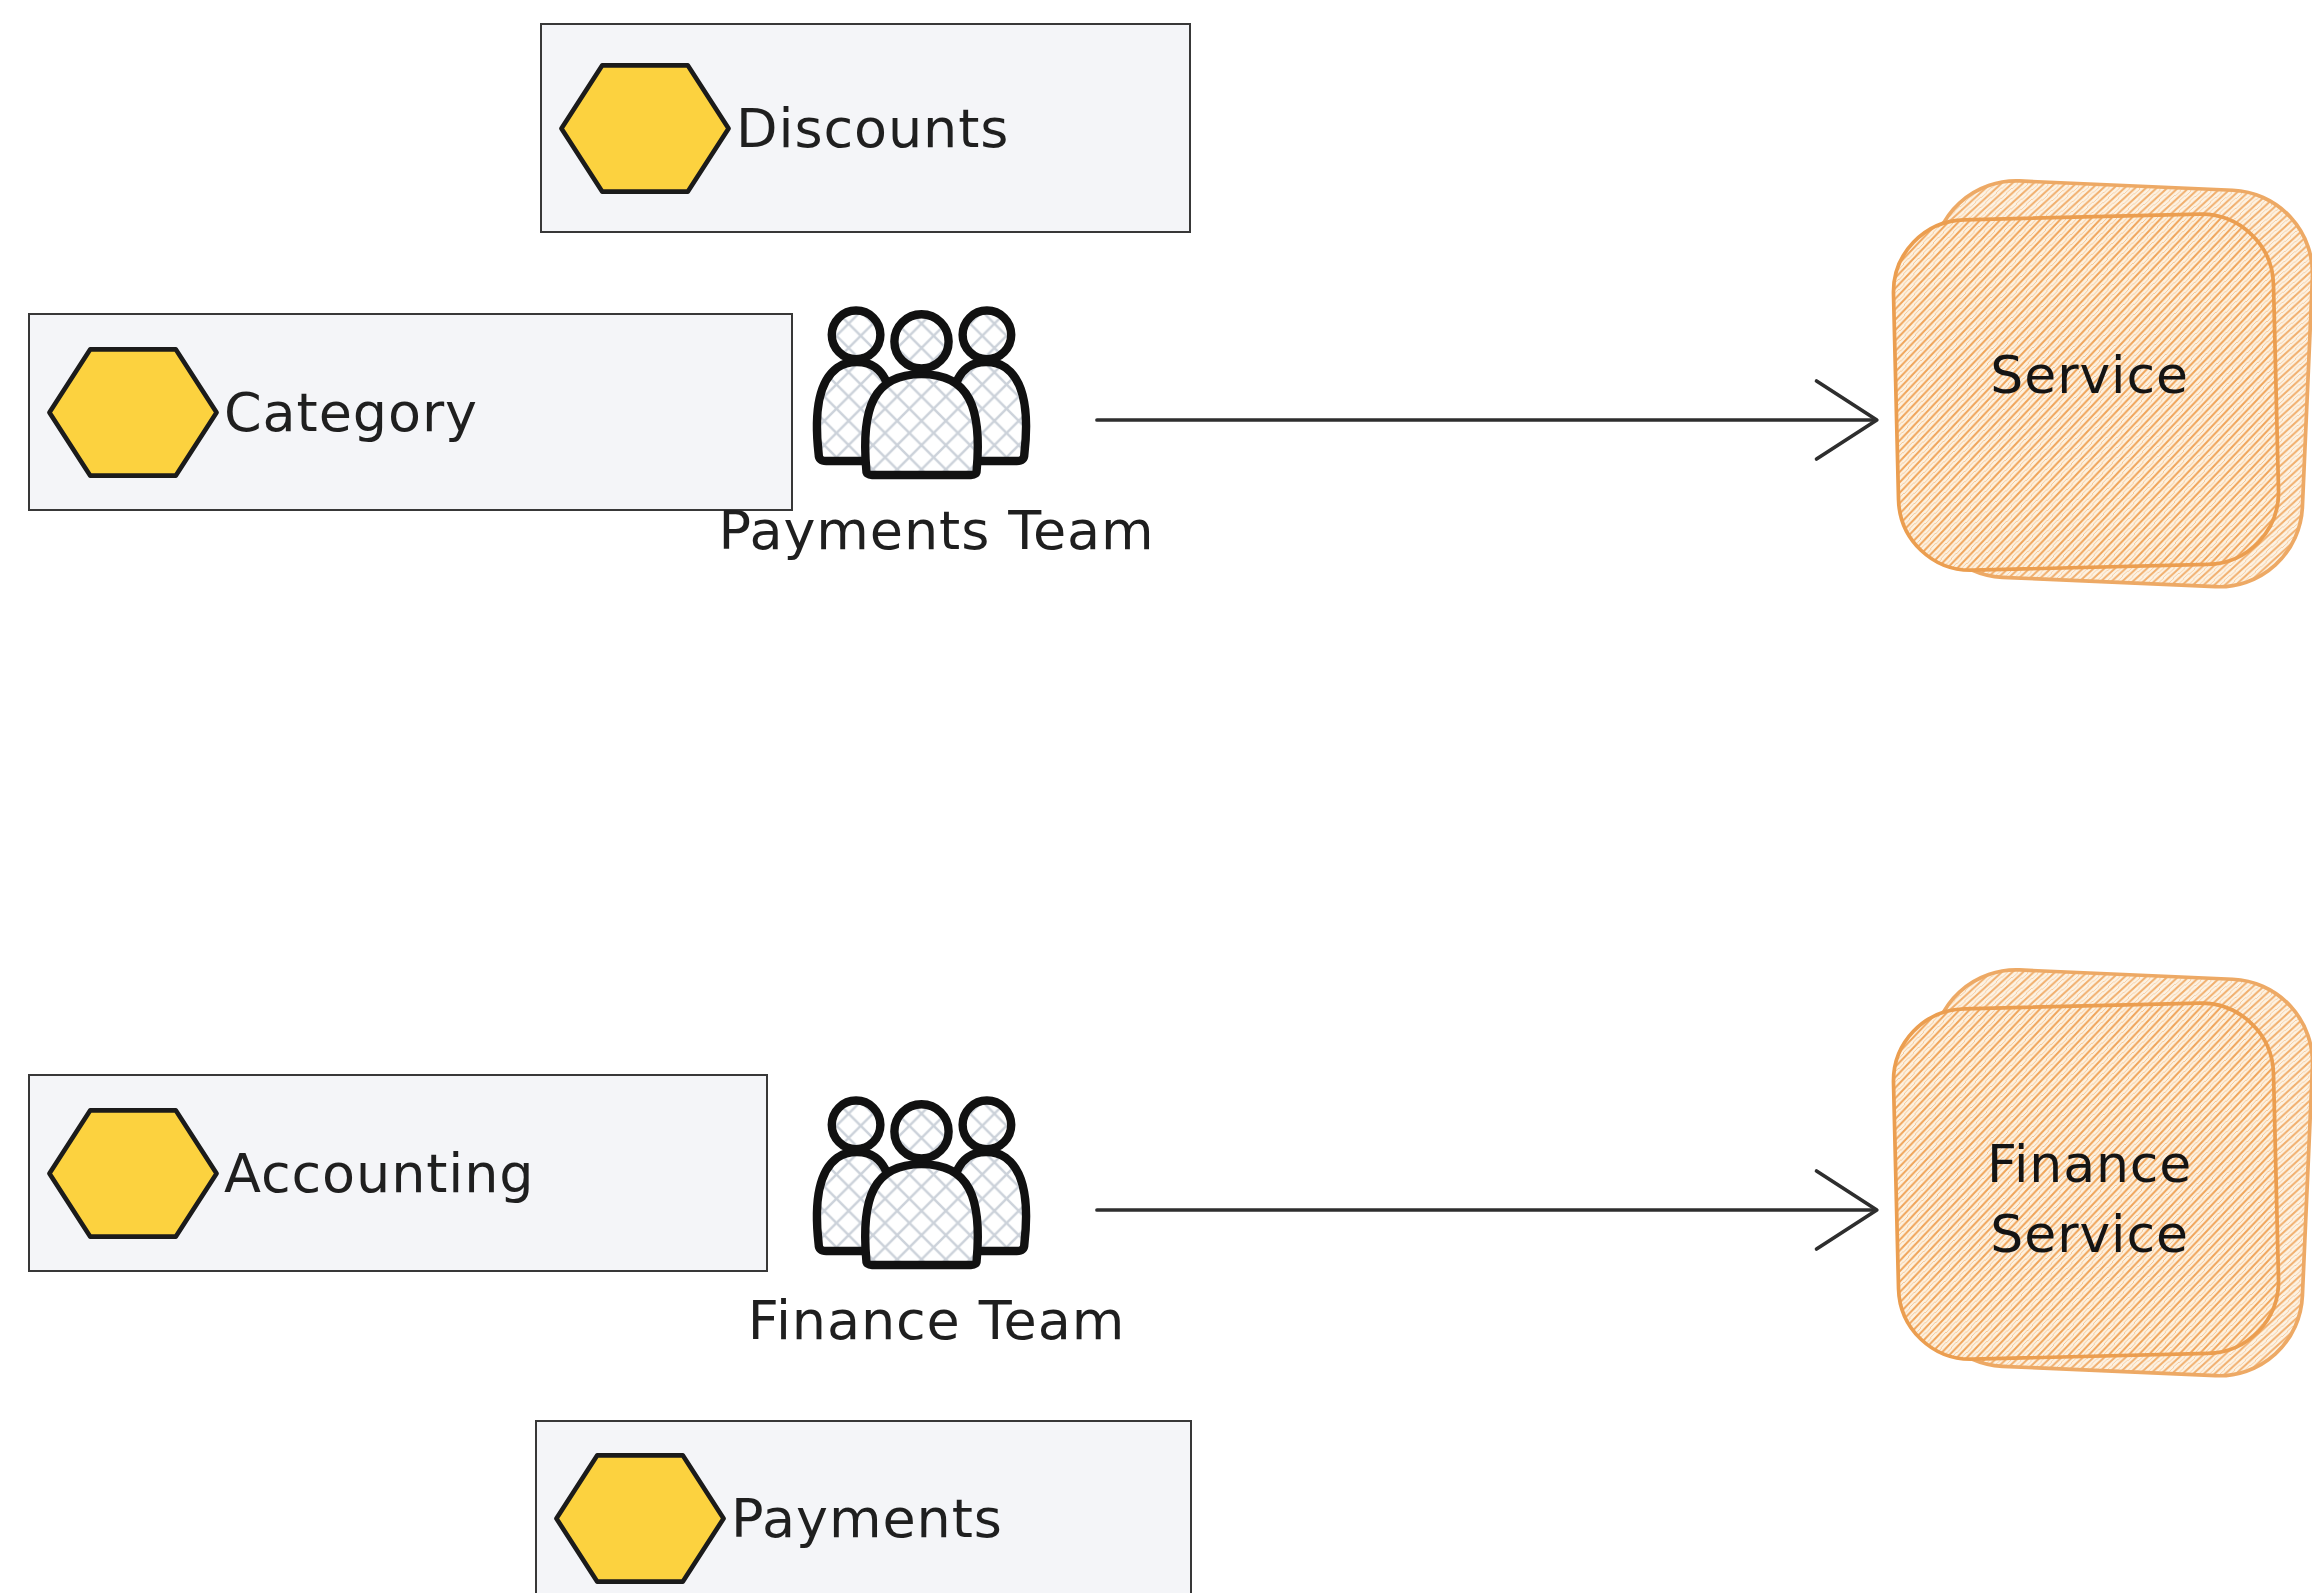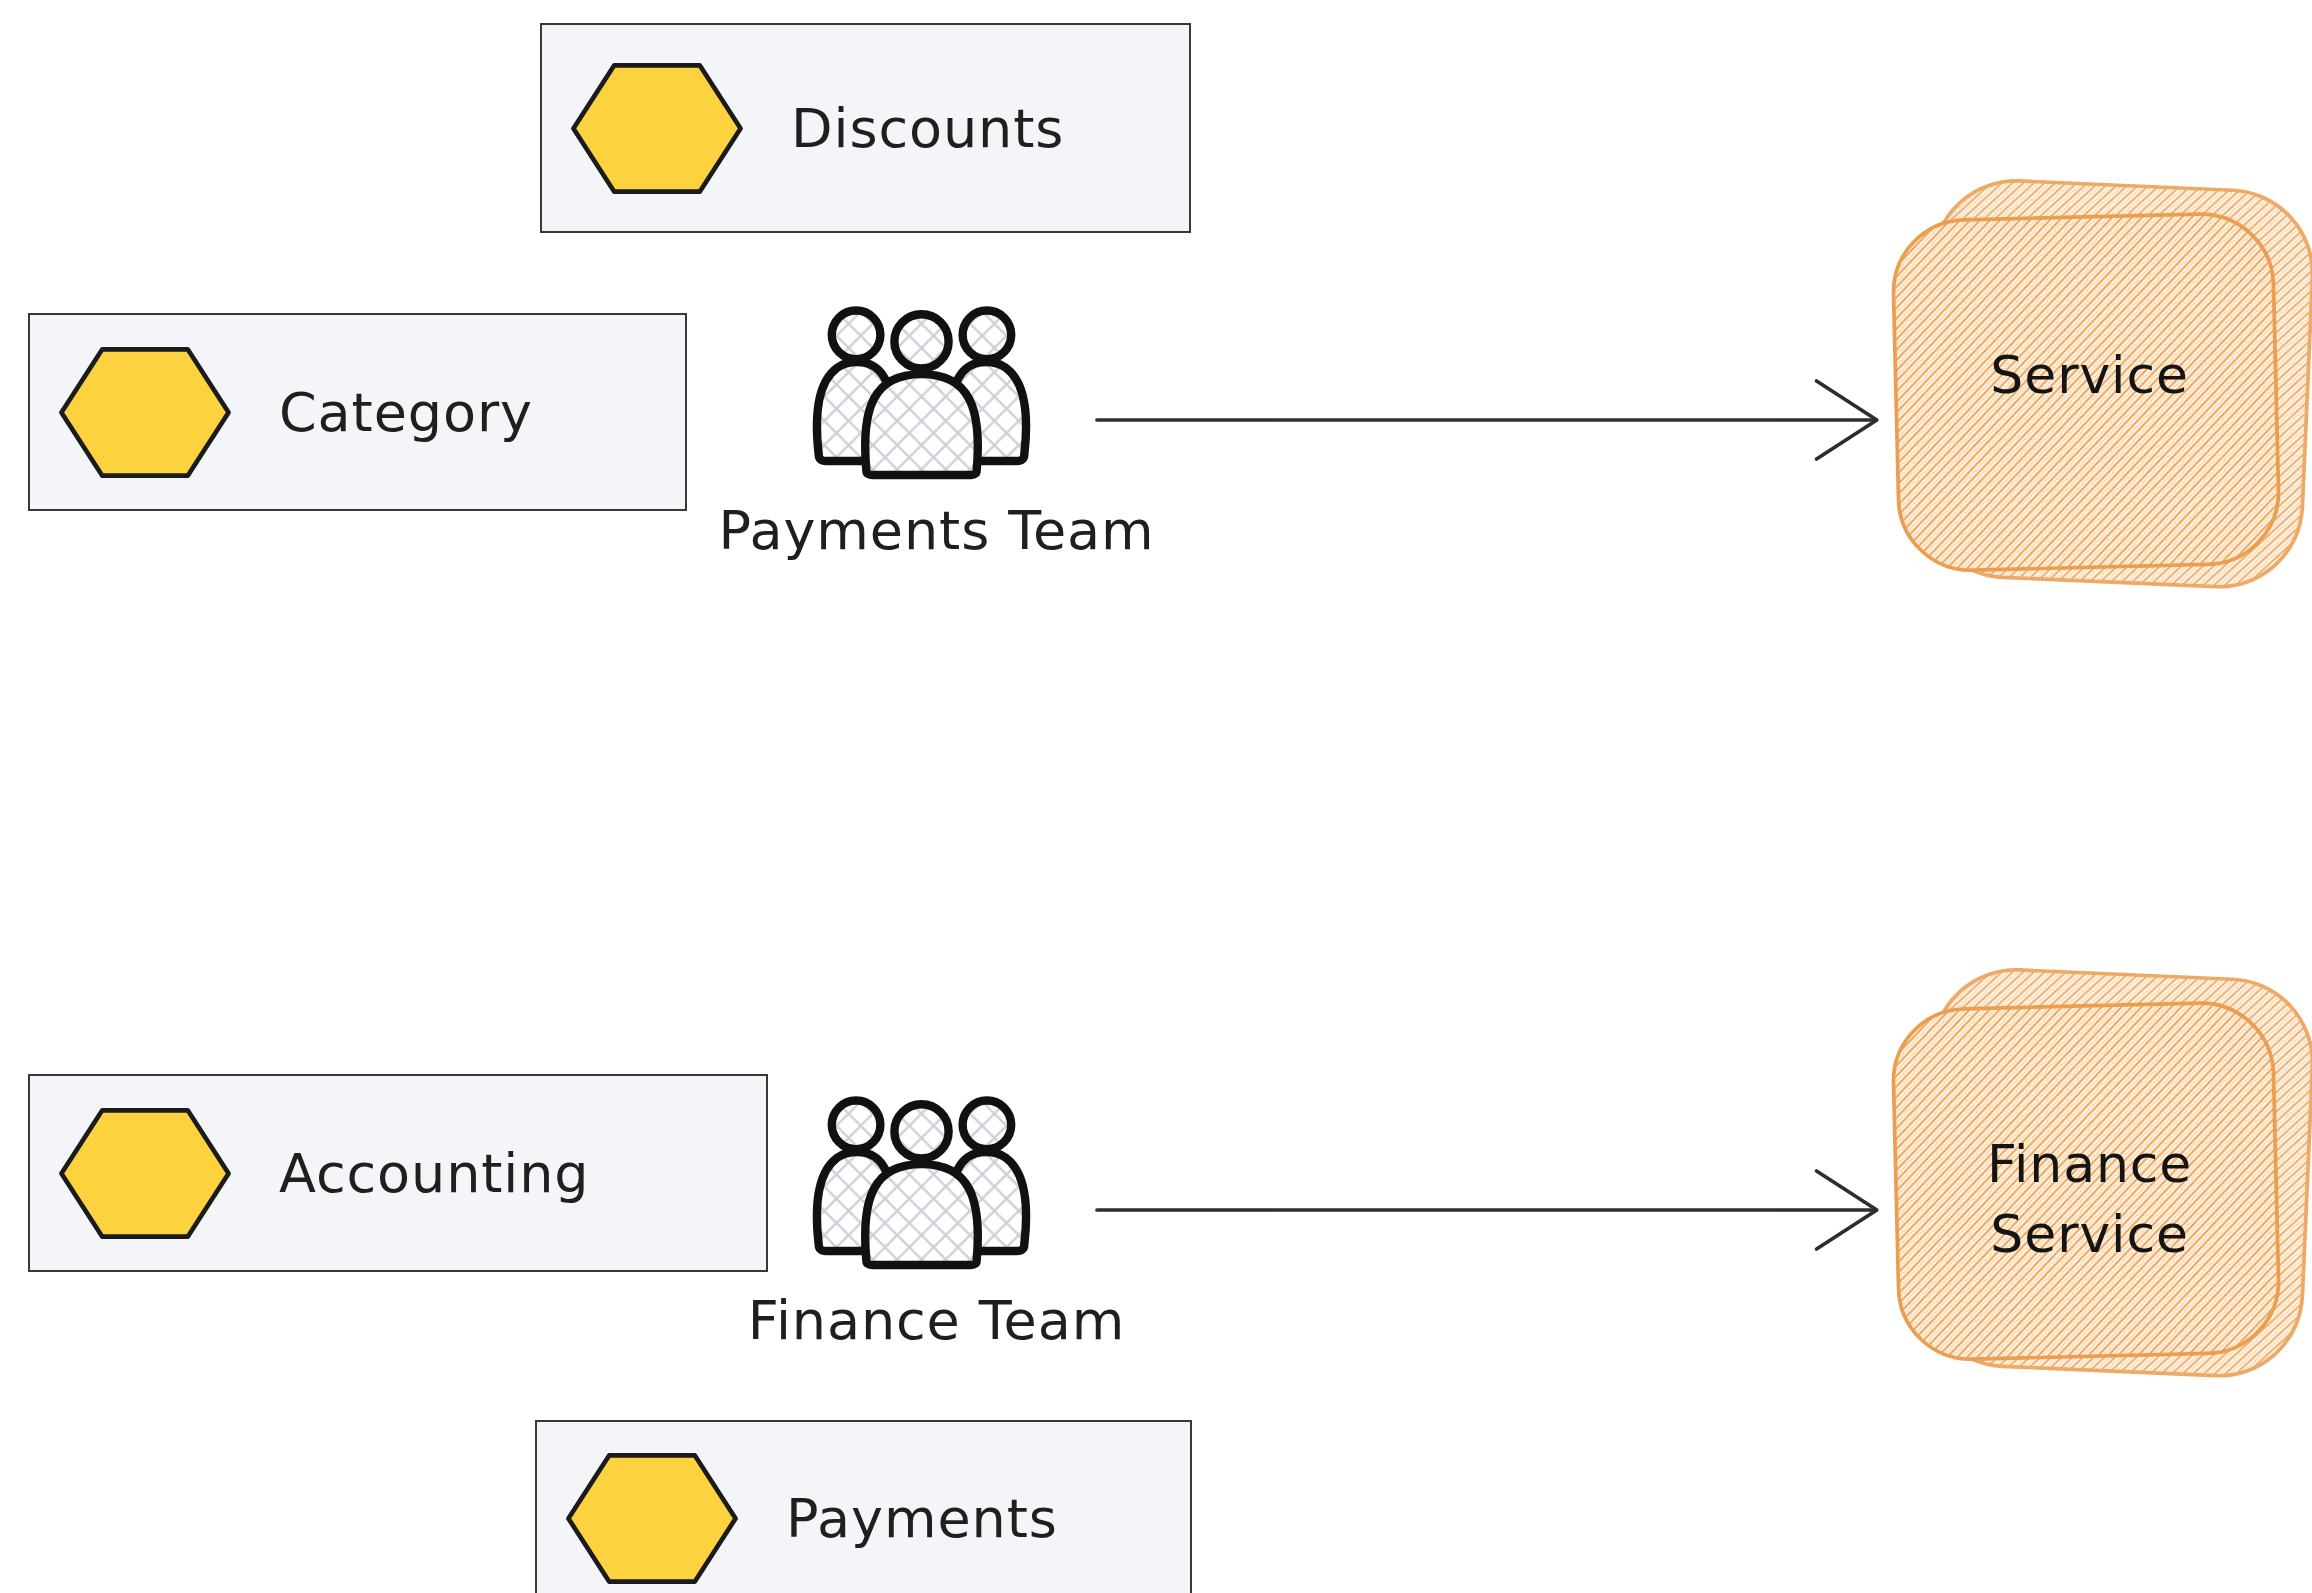--- a/index.html
+++ b/index.html
@@ -17,21 +17,21 @@
     --arrow-stroke:#2e2e2e;
     --label-text:#1f1f1f;
   }
   *{margin:0;padding:0;box-sizing:border-box}
   html,body{width:2312px;height:1594px;background:var(--canvas-bg);overflow:hidden;
     font-family:"DejaVu Sans","Liberation Sans",sans-serif;color:var(--label-text)}
   #canvas{position:relative;width:2312px;height:1594px;background:var(--canvas-bg)}
 
   .entity-box{position:absolute;display:flex;align-items:center;
     background:var(--entity-box-fill);border:2.8px solid var(--entity-box-stroke);
-    padding-left:24px;gap:43px}
+    padding-left:12px;}
   .entity-label{font-size:54px;letter-spacing:0.9px;color:var(--label-text);white-space:nowrap}
 
   .hex-icon{flex:0 0 auto}
   .hex-shape{fill:var(--hexagon-fill);stroke:var(--hexagon-stroke);stroke-width:5;stroke-linejoin:round}
 
   .team-icon{position:absolute}
   .person{stroke:var(--team-icon-stroke);stroke-width:9;stroke-linejoin:round;stroke-linecap:round;fill:url(#xhatch)}
   .xh-bg{fill:#ffffff}
   .xh-line{stroke:var(--team-icon-hatch);stroke-width:2.6}
 
@@ -73,21 +73,21 @@
 
 <div id="canvas">
 
   <div class="entity-box" style="left:540px;top:23px;width:651px;height:210px">
     <svg class="hex-icon" width="182" height="147" viewBox="0 0 196 158">
       <polygon class="hex-shape" points="8,79 52,11 144,11 188,79 144,147 52,147"></polygon>
     </svg>
     <div class="entity-label">Discounts</div>
   </div>
 
-  <div class="entity-box" style="left:28px;top:313px;width:659px;height:198px">
+  <div class="entity-box" style="left:28px;top:313px;width:765px;height:198px">
     <svg class="hex-icon" width="182" height="147" viewBox="0 0 196 158">
       <polygon class="hex-shape" points="8,79 52,11 144,11 188,79 144,147 52,147"></polygon>
     </svg>
     <div class="entity-label">Category</div>
   </div>
 
 
   <svg class="team-icon" style="left:800px;top:299px" width="243" height="182" viewBox="0 0 260 194">
     <path class="person" d="M 20,166 C 14,114 22,86 40,73 C 51,65 71,65 81,73 C 97,85 103,114 99,166 Q 99,173 91,173 L 28,173 Q 20,173 20,166 Z"></path>
     <circle class="person" cx="60" cy="38" r="26"></circle>

